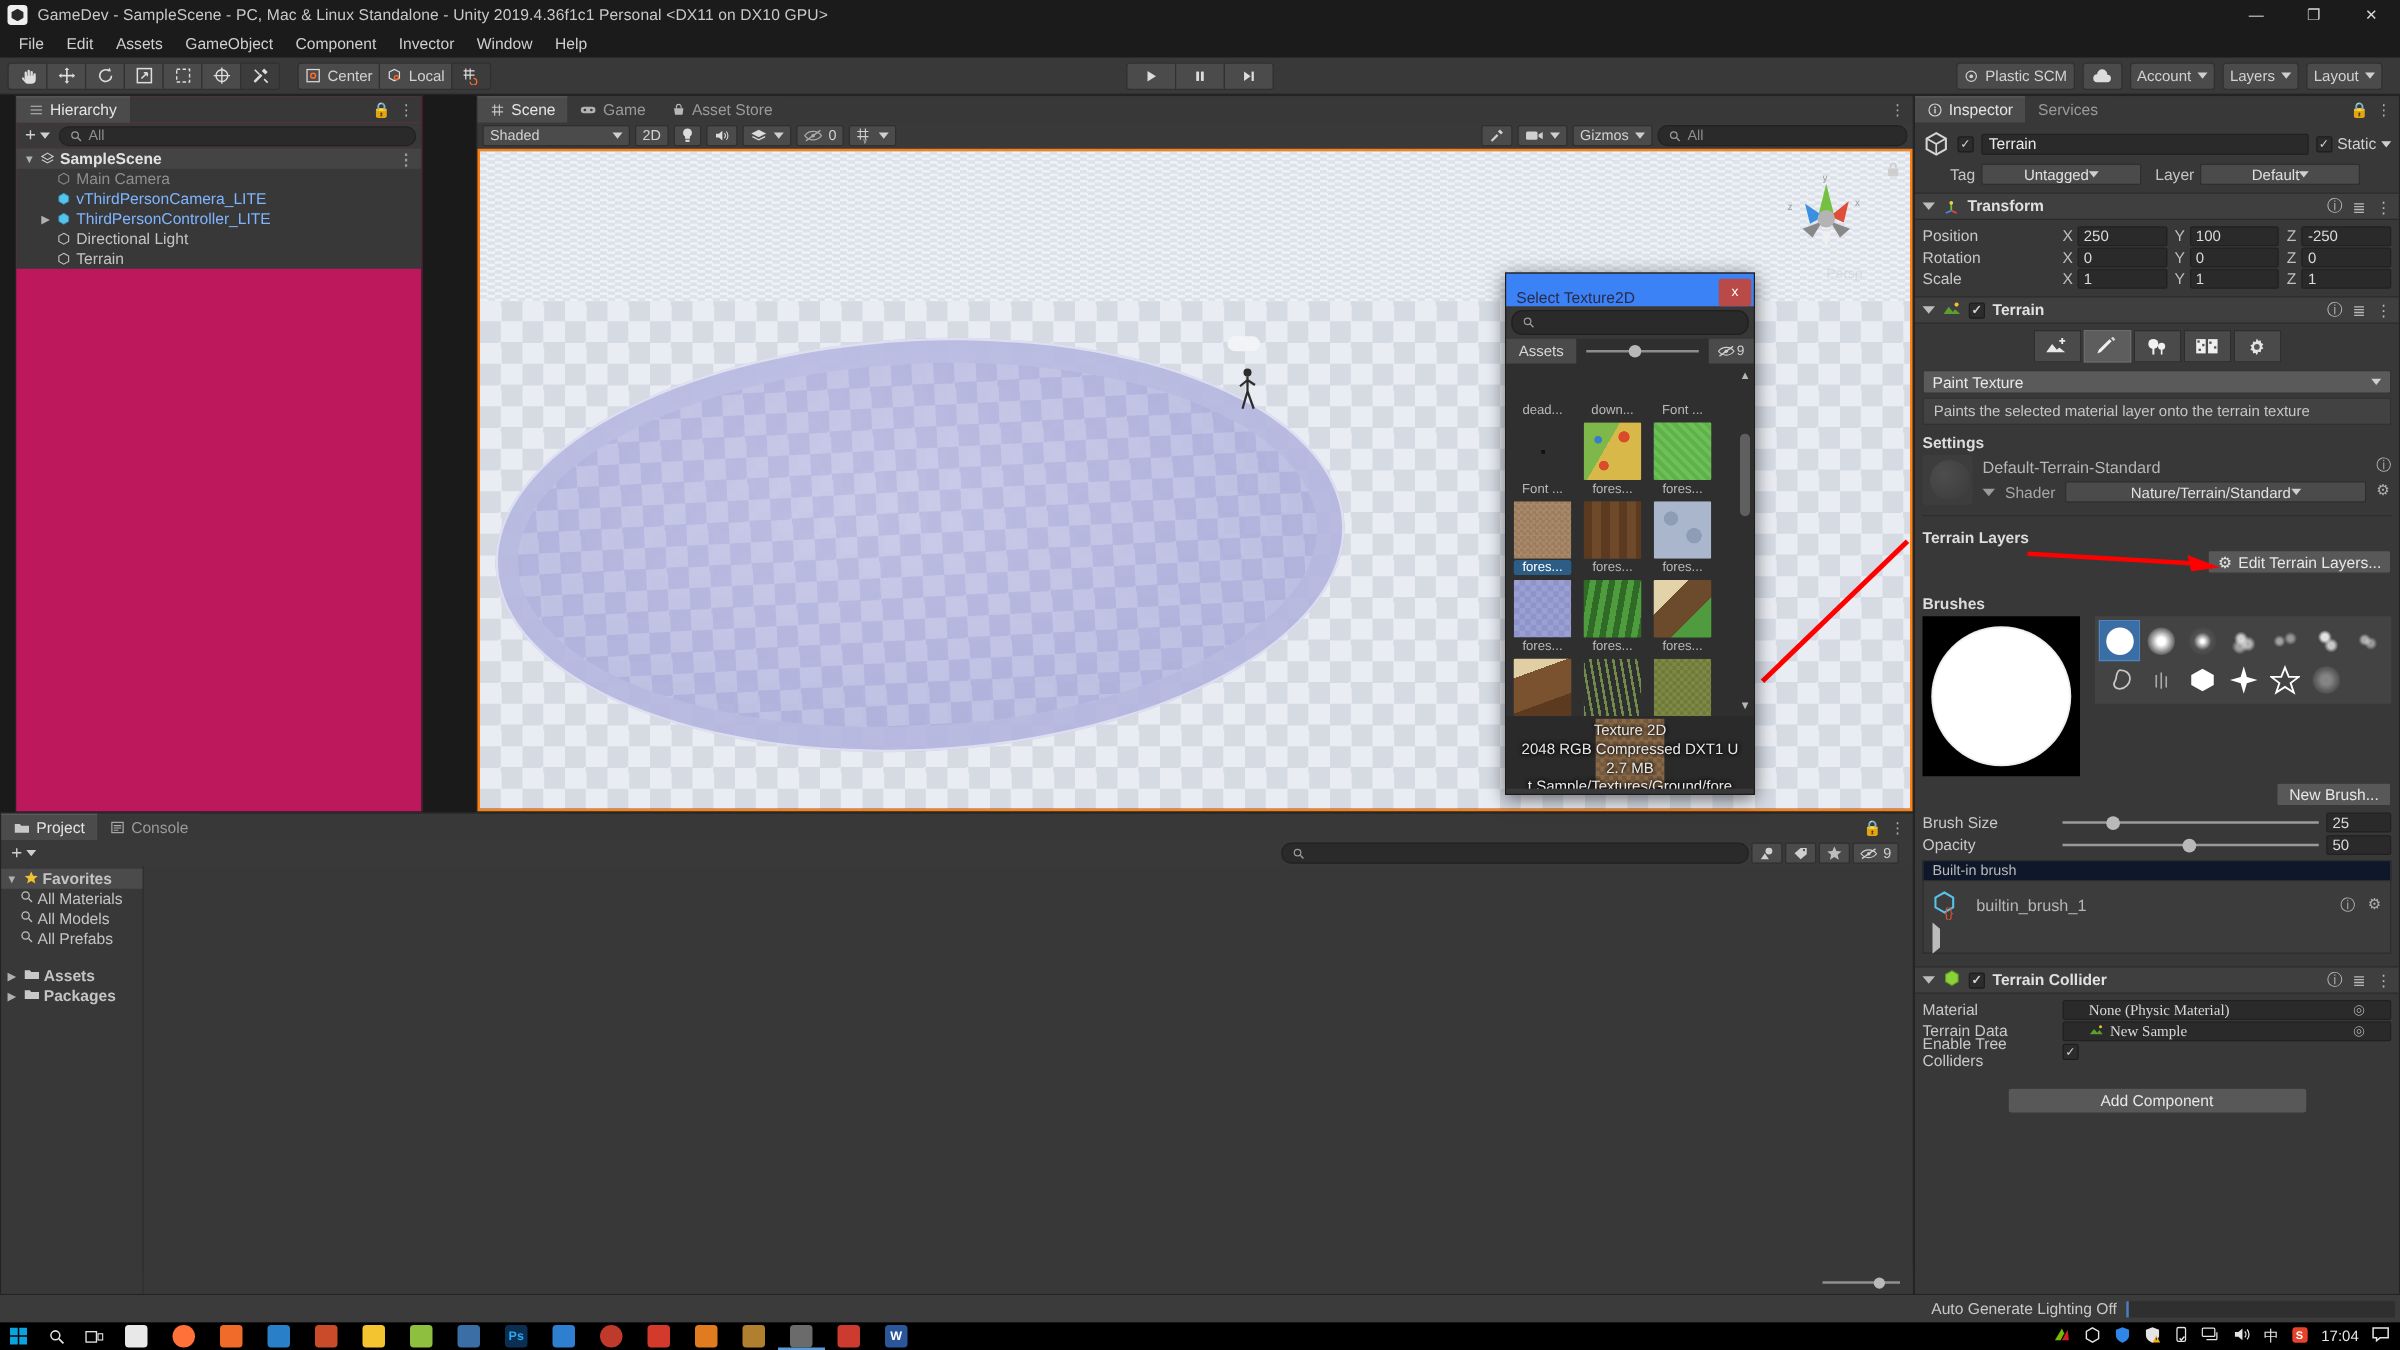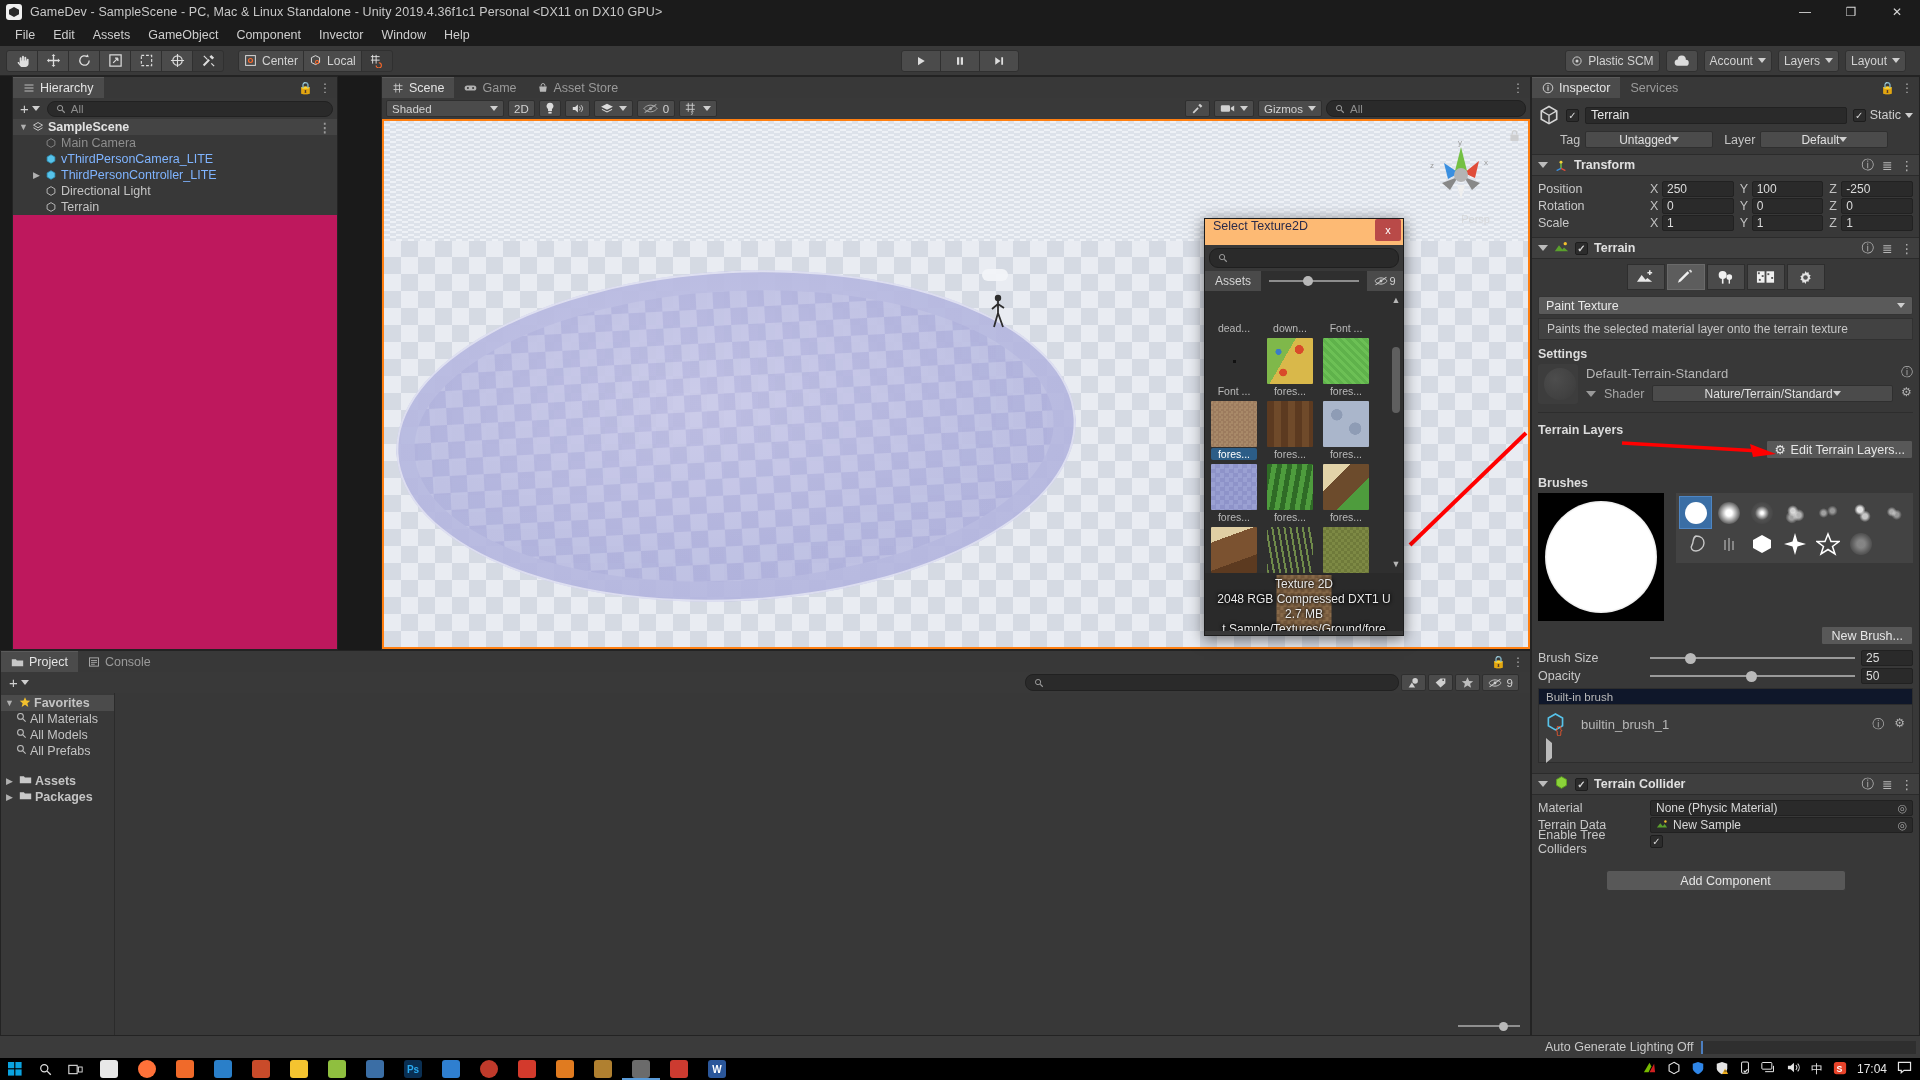--- a/index.html
+++ b/index.html
@@ -143,21 +143,21 @@
   
   .arrow-svg { position: absolute; pointer-events: none; }
 
   
   #tex-dialog {
     position: absolute; left: 1204px; top: 218px; width: 200px; height: 418px;
     background: #383838; border: 1px solid #1d1d1d; box-shadow: 0 3px 14px rgba(0,0,0,.55);
     z-index: 40;
   }
   .dlg-head {
-    height: 26px; background: #fdba74; display:flex; align-items:flex-start; justify-content:space-between;
+    height: 26px; background: #3b82f6; display:flex; align-items:flex-end; justify-content:space-between;
     padding-left: 8px; color: #2b2b4a; font-size: 12.5px;
   }
   .dlg-x {
     width: 26px; height: 22px; margin-right:2px; background:#b94a48; color:#fff;
     display:flex;align-items:center;justify-content:center;font-size:11px; border-radius:2px;
   }
   .dlg-search { height: 20px; margin: 3px 4px; background:#2a2a2a; border:1px solid #1f1f1f;
     border-radius: 9px; display:flex;align-items:center;padding:0 8px;color:#8a8a8a;font-size:11px; }
   .dlg-tabs { height: 20px; display:flex; align-items:stretch; background:#2f2f2f; }
   .dlg-tab { padding: 0 10px; display:flex;align-items:center; font-size:12px; color:#d6d6d6; background:#4a4a4a; }
@@ -248,21 +248,21 @@
   .slider .track { width:100%; height:2px; background:#9a9a9a; }
   .slider .knob { position:absolute; width:11px;height:11px;border-radius:50%;background:#b9b9b9; }
   .num-field { width: 52px; height:16px; background:#2a2a2a; border:1px solid #212121; border-radius:2px;
                display:flex;align-items:center;padding:0 4px;color:#dcdcdc;font-size:12px;}
   .subhead { margin: 3px 6px 0 6px; background:#0f172a; border:1px solid #2d2d2d; height: 17px;
              display:flex;align-items:center; padding: 0 7px; color:#b9b9b9; font-size:11.5px;}
   .asset-box { margin: 0 6px; border:1px solid #2d2d2d; border-top:none; background:#3c3c3c; padding: 5px 7px 4px 7px;}
   .asset-row { display:flex; align-items:center; gap:9px; }
   .asset-name { color:#b7b7b7; font-size:13px; }
   .objfield { flex:1; height:16px; background:#2a2a2a; border:1px solid #212121; border-radius:2px;
-              display:flex; align-items:flex-end; padding: 0 5px; gap:5px; color:#d8d8d8; font-size:12px; }
+              display:flex; align-items:flex-start; padding: 0 20px; gap:5px; color:#d8d8d8; font-size:12px;font-family:Liberation Serif, serif; }
   .objfield .pick { margin-left:auto; color:#a9a9a9; font-size:11px;}
   .add-comp {
     width: 240px; height: 21px; margin: 16px auto 0 auto; background:#585858; border:1px solid #383838;
     border-radius:3px; display:flex; align-items:center; justify-content:center; color:#e6e6e6; font-size:12.5px;
   }
 
   
   #project { left: 0; top: 650px; width: 1531px; height: 386px; background:#383838; }
   .pj-toolrow { height: 21px; background:#393939; display:flex; align-items:center; padding: 0 5px; }
   .pj-body { display: flex; height: calc(100% - 42px); }

